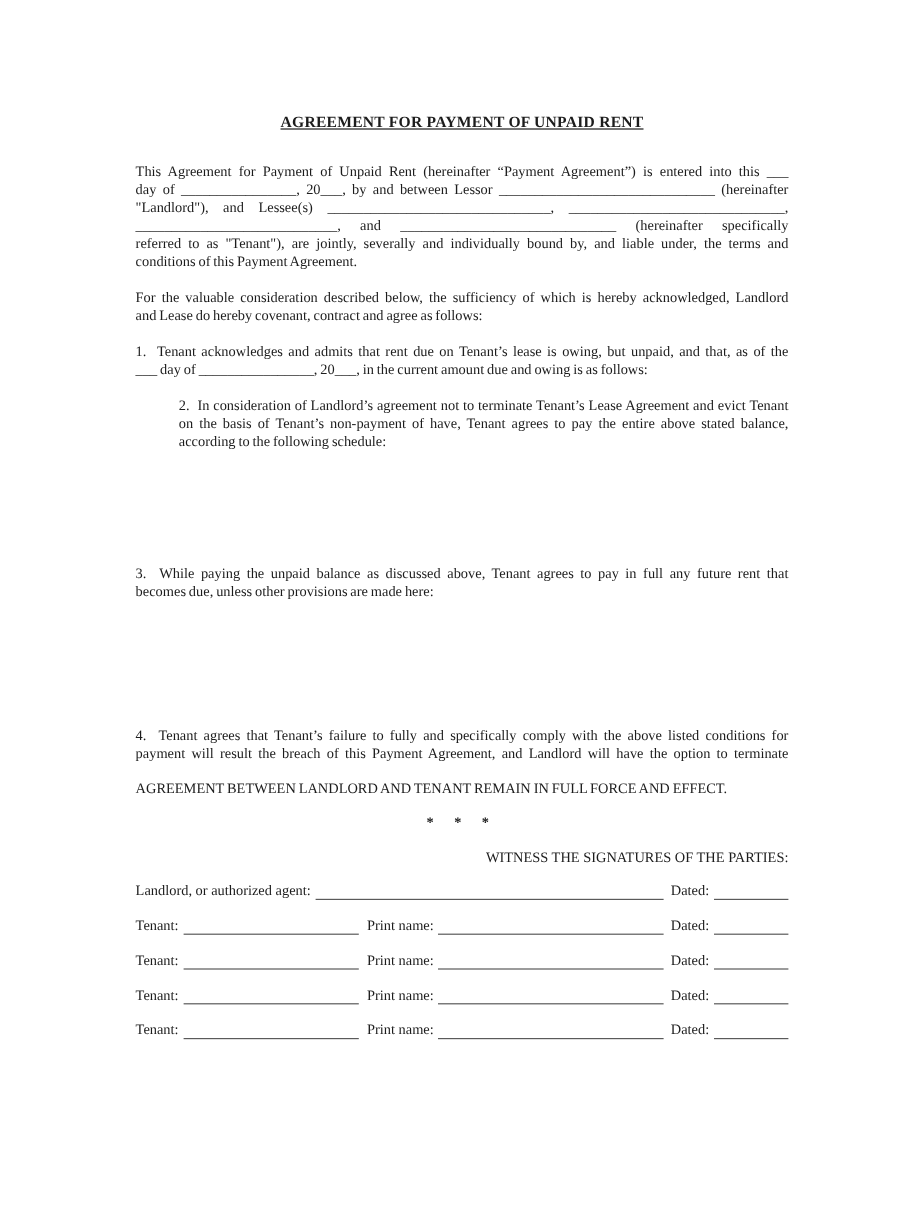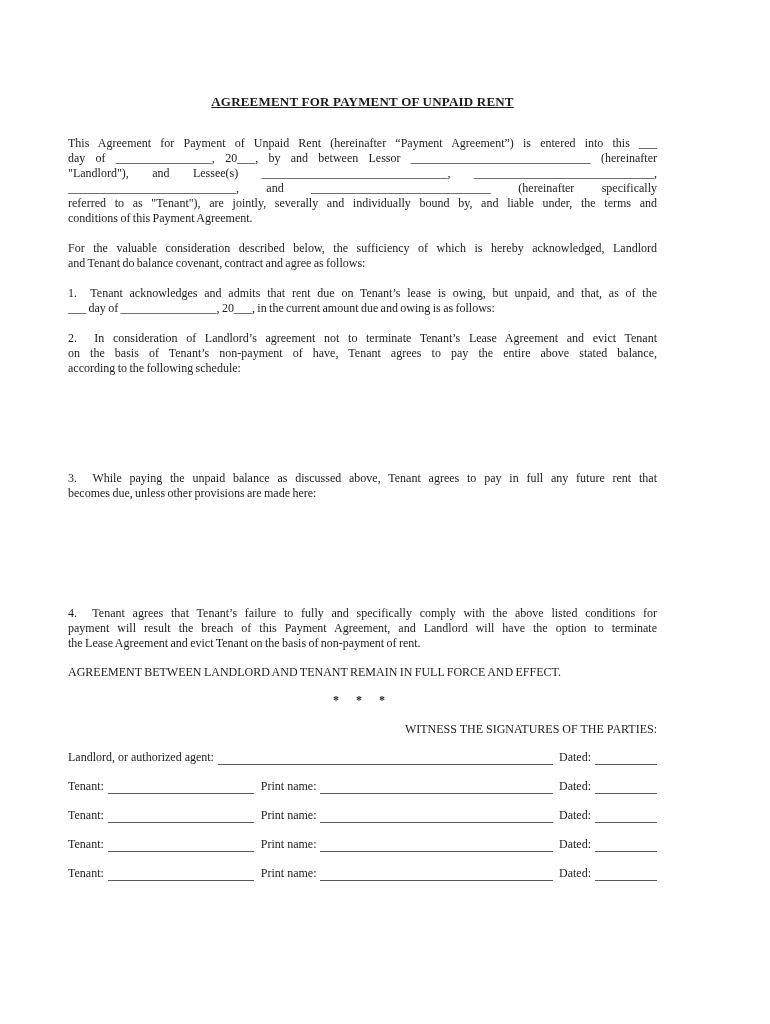--- a/index.html
+++ b/index.html
@@ -2,40 +2,40 @@
 <html><head>
 <meta charset="utf-8">
 <style>
   html, body { margin: 0; padding: 0; background: #ffffff; }
   .page {
     position: relative;
     width: 770px;
     height: 1024px;
     background: #ffffff;
     box-sizing: border-box;
-    padding: 94px 113px 0 68px;
+    padding: 94px 113px 0 113px;
     font-family: "Liberation Serif", "DejaVu Serif", serif;
     font-size: 12px;
     line-height: 15px;
     color: #1c1c1c;
     overflow: hidden;
   }
   .doc-title {
     margin: 0 0 27px 0;
     font-size: 13px;
     line-height: 15px;
     font-weight: bold;
     text-align: center;
     text-decoration: underline;
     letter-spacing: 0.2px;
   }
   .para { margin: 0 0 15px 0; word-spacing: -0.6px; }
   .para .ln { text-align: justify; text-align-last: justify; }
   .para .ln.last { text-align-last: left; }
-  .gap-schedule { margin-bottom: 95px; }
+  .gap-schedule { margin-bottom: 95px; margin-left: 36px; }
   .gap-provisions { margin-bottom: 105px; }
   .gap-tight { margin-bottom: 14px; }
   .gap-caps { margin-bottom: 13px; }
   .stars {
     text-align: center;
     font-weight: bold;
     letter-spacing: 7px;
     margin: 0 0 14px 0;
   }
   .witness-heading { text-align: right; margin: 0 0 13px 0; }
@@ -69,21 +69,21 @@
       <div class="ln">This Agreement for Payment of Unpaid Rent (hereinafter “Payment Agreement”) is entered into this ___</div>
       <div class="ln">day of ________________, 20___, by and between Lessor ______________________________ (hereinafter</div>
       <div class="ln">"Landlord"), and Lessee(s) _______________________________, ______________________________,</div>
       <div class="ln">____________________________, and ______________________________ (hereinafter specifically</div>
       <div class="ln">referred to as "Tenant"), are jointly, severally and individually bound by, and liable under, the terms and</div>
       <div class="ln last">conditions of this Payment Agreement.</div>
     </div>
 
   <div class="para">
       <div class="ln">For the valuable consideration described below, the sufficiency of which is hereby acknowledged, Landlord</div>
-      <div class="ln last">and Tenant do balance covenant, contract and agree as follows:</div>
+      <div class="ln last">and Lease do hereby covenant, contract and agree as follows:</div>
     </div>
 
   <div class="para">
       <div class="ln">1.&nbsp; Tenant acknowledges and admits that rent due on Tenant’s lease is owing, but unpaid, and that, as of the</div>
       <div class="ln last">___ day of ________________, 20___, in the current amount due and owing is as follows:</div>
     </div>
 
 
   <div class="para gap-schedule">
       <div class="ln">2.&nbsp; In consideration of Landlord’s agreement not to terminate Tenant’s Lease Agreement and evict Tenant</div>
@@ -92,21 +92,20 @@
     </div>
 
   <div class="para gap-provisions">
       <div class="ln">3.&nbsp; While paying the unpaid balance as discussed above, Tenant agrees to pay in full any future rent that</div>
       <div class="ln last">becomes due, unless other provisions are made here:</div>
     </div>
 
   <div class="para gap-tight">
       <div class="ln">4.&nbsp; Tenant agrees that Tenant’s failure to fully and specifically comply with the above listed conditions for</div>
       <div class="ln">payment will result the breach of this Payment Agreement, and Landlord will have the option to terminate</div>
-      <div class="ln last">the Lease Agreement and evict Tenant on the basis of non-payment of rent.</div>
     </div>
 
   <div class="para gap-caps">
       <div class="ln last">AGREEMENT BETWEEN LANDLORD AND TENANT REMAIN IN FULL FORCE AND EFFECT.</div>
     </div>
 
   <div class="stars">* * *</div>
 
   <div class="witness-heading">WITNESS THE SIGNATURES OF THE PARTIES:</div>
 

